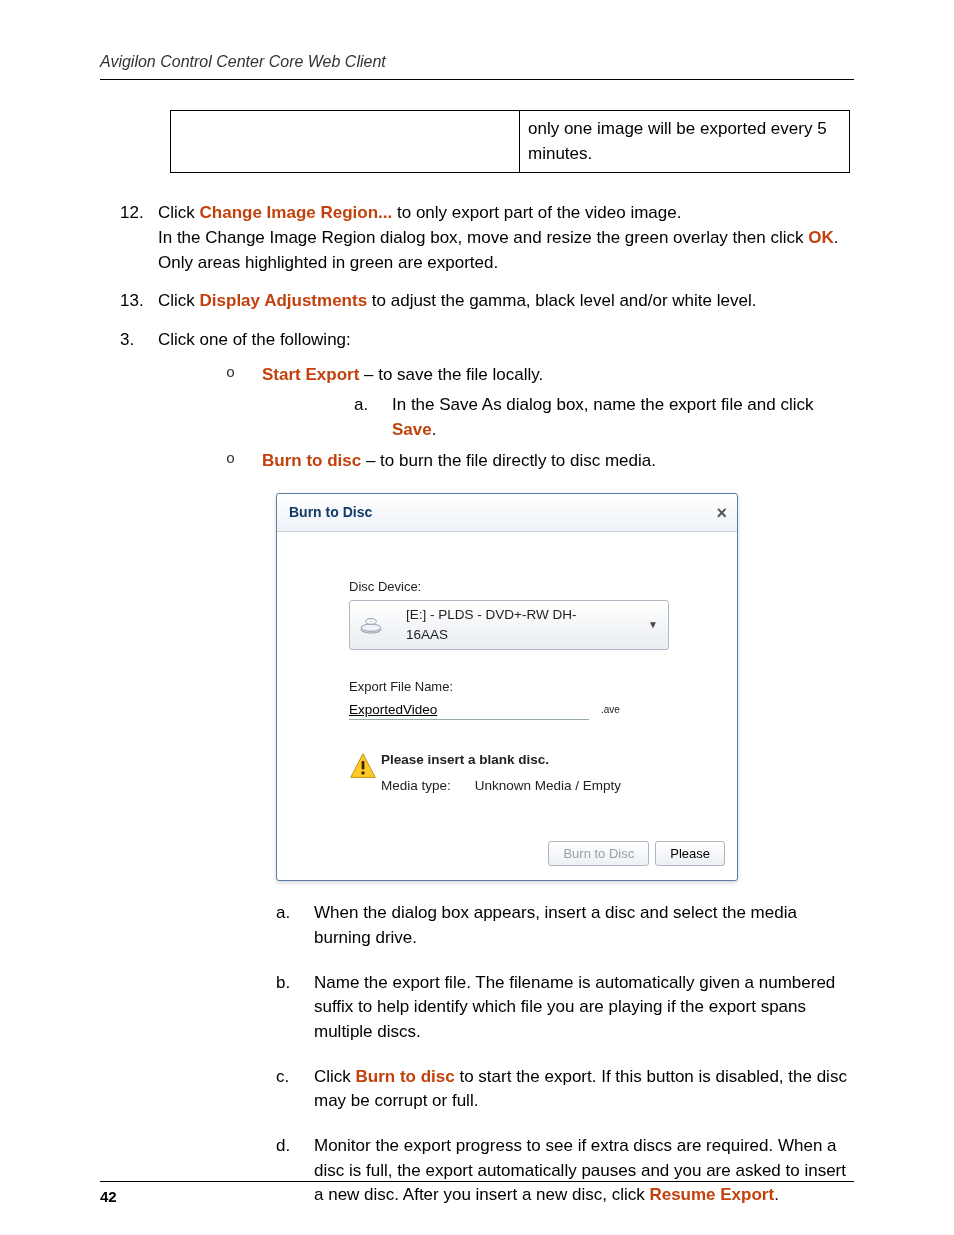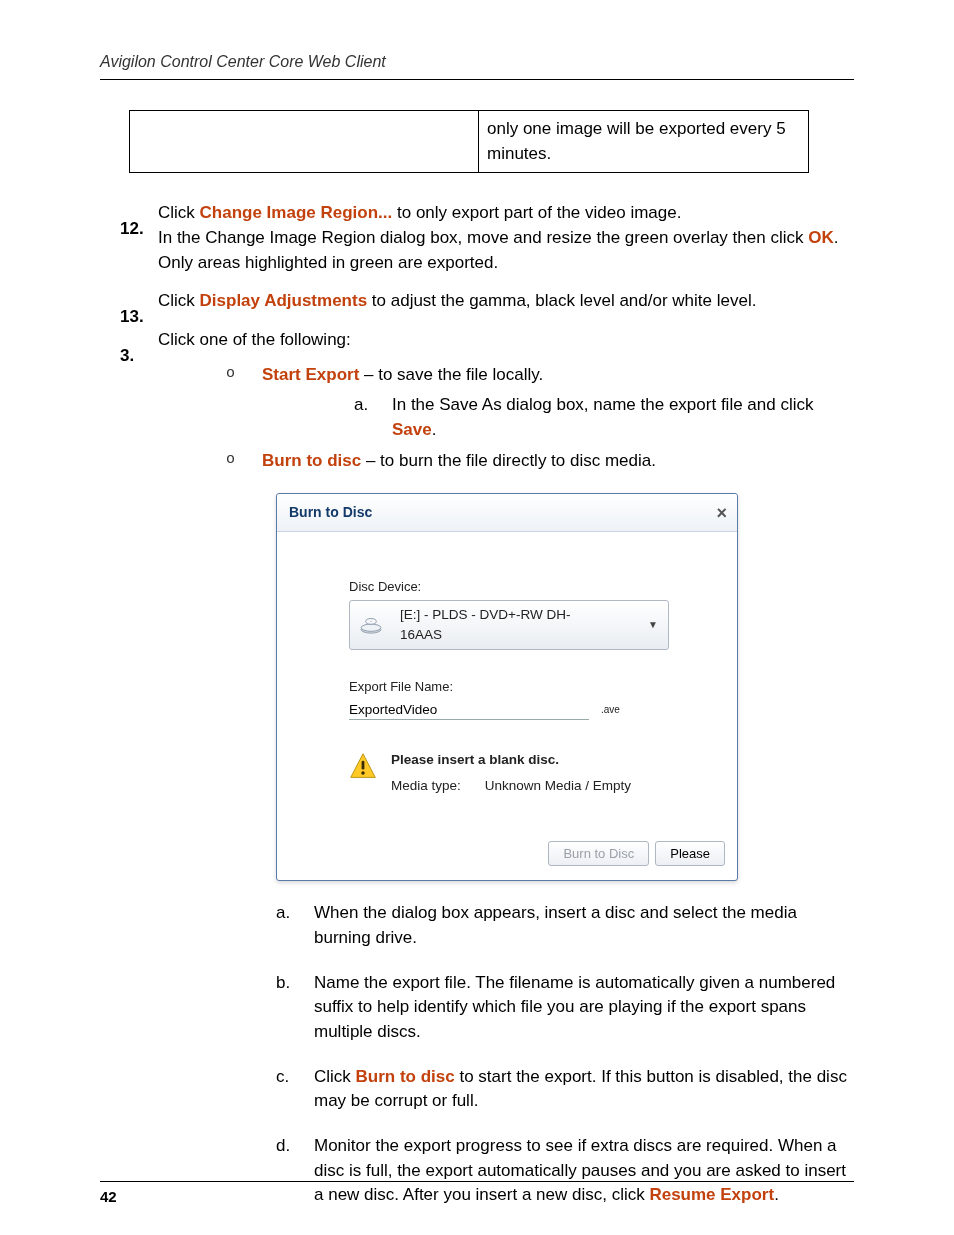--- a/index.html
+++ b/index.html
@@ -20,21 +20,21 @@
   }
   .header {
     font-style: italic;
     color: #333;
     font-size: 16px;
     padding-bottom: 6px;
     border-bottom: 1px solid #000;
     margin-bottom: 30px;
   }
   .table-frag {
-    margin-left: 29px;
+    margin-left: 70px;
     border-collapse: collapse;
     width: 680px;
     margin-bottom: 28px;
   }
   .table-frag td {
     border: 1px solid #000;
     padding: 6px 8px;
     vertical-align: top;
     font-size: 17px;
   }
@@ -47,22 +47,21 @@
     margin: 0;
   }
   ol.main > li {
     margin-bottom: 14px;
     padding-left: 58px;
     position: relative;
   }
   ol.main > li > .num {
     position: absolute;
     left: 20px;
-    top: 16px;
-    font-weight: bold;
+    top: 0;
   }
   .link {
     color: #c2410c;
     font-weight: bold;
   }
   .para {
     margin-left: 58px;
     margin-bottom: 14px;
   }
   ul.sub {
@@ -137,21 +136,21 @@
   }
   .dlg-label {
     font-size: 13px;
     color: #222;
     margin-bottom: 4px;
     margin-top: 28px;
   }
   .drive-btn {
     display: flex;
     align-items: center;
-    gap: 18px;
+    gap: 24px;
     border: 1px solid #b0b8c4;
     background: linear-gradient(#ffffff, #e9edf2);
     border-radius: 3px;
     padding: 4px 10px;
     width: 298px;
     font-size: 13.5px;
     cursor: pointer;
     color: #222;
     margin-bottom: 16px;
     justify-content: center;
@@ -173,29 +172,30 @@
     margin-bottom: 30px;
   }
   .filename-input {
     border: none;
     border-bottom: 1px solid #9aa;
     font-size: 13.5px;
     width: 240px;
     padding: 2px 0;
     outline: none;
     font-family: inherit;
+    text-decoration: underline;
   }
   .file-ext {
     font-size: 10px;
     color: #222;
     margin-left: 6px;
   }
   .warn-row {
     display: flex;
-    gap: 14px;
+    gap: 4px;
     align-items: flex-start;
     margin-bottom: 30px;
   }
   .warn-icon {
     width: 28px;
     height: 28px;
     flex: none;
     margin-top: 2px;
   }
   .warn-text {

